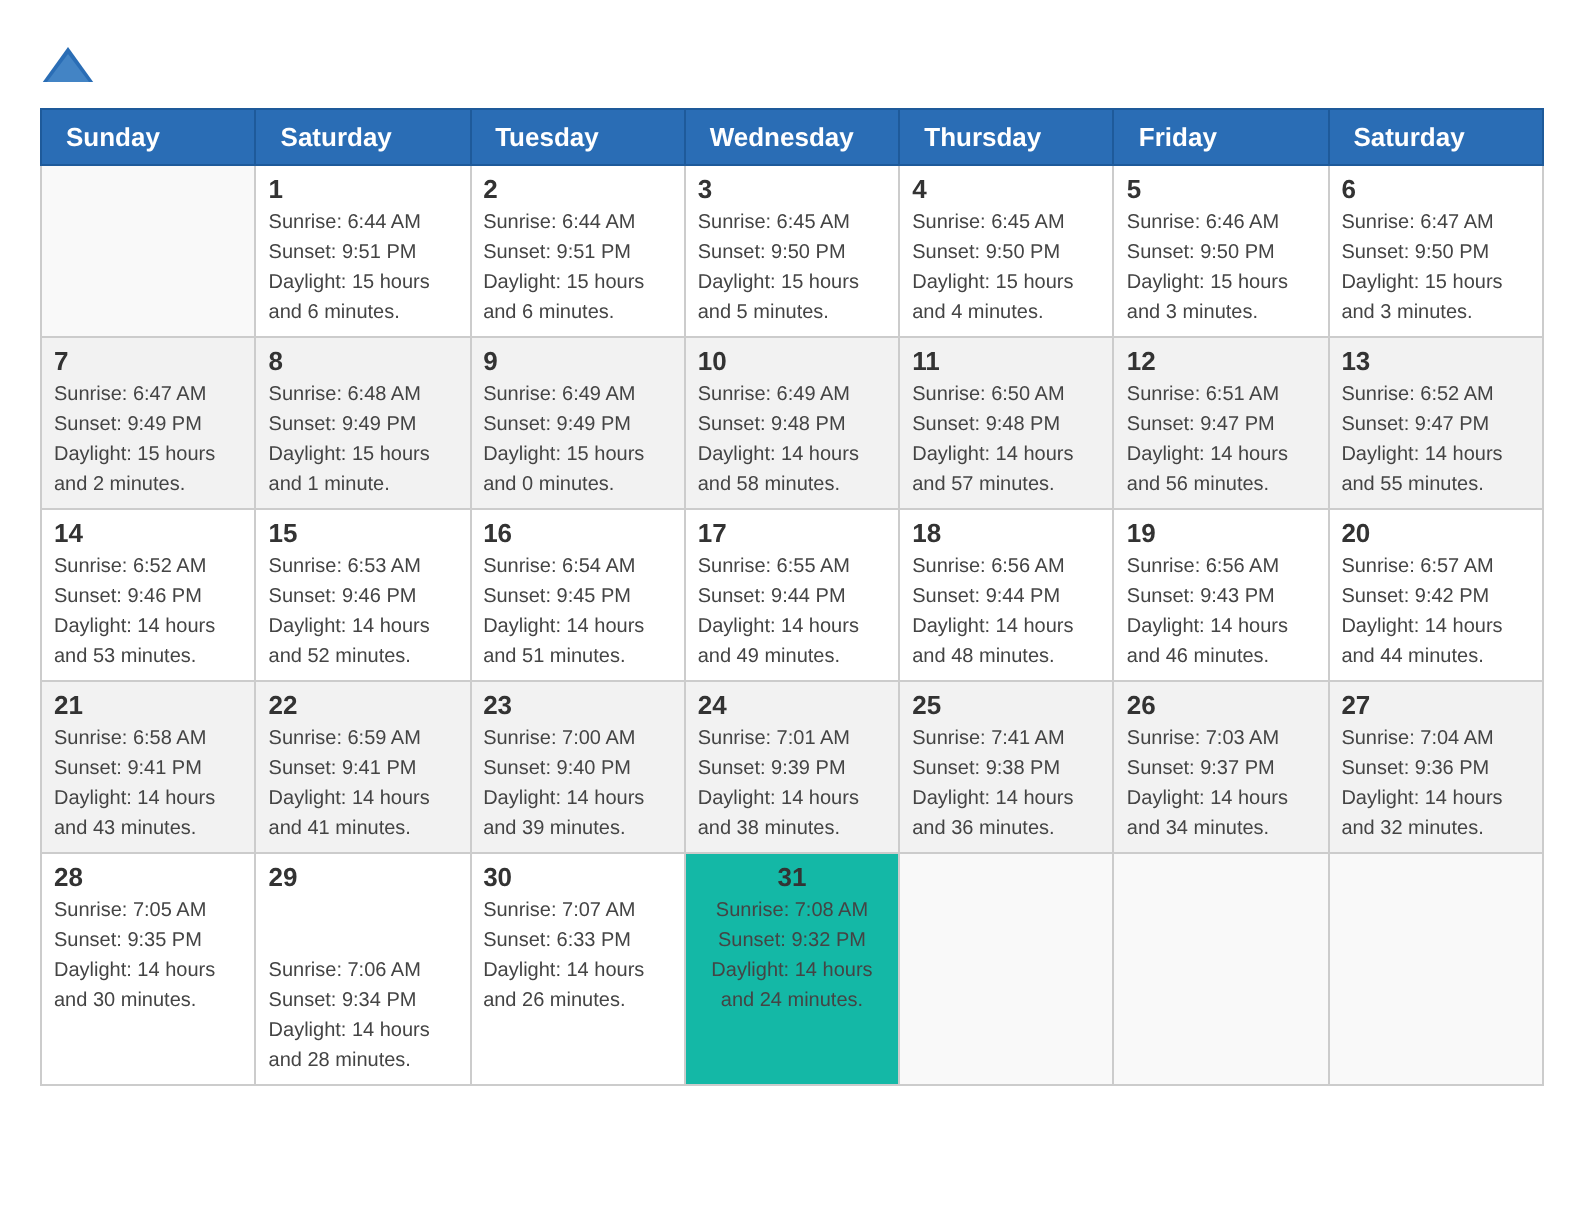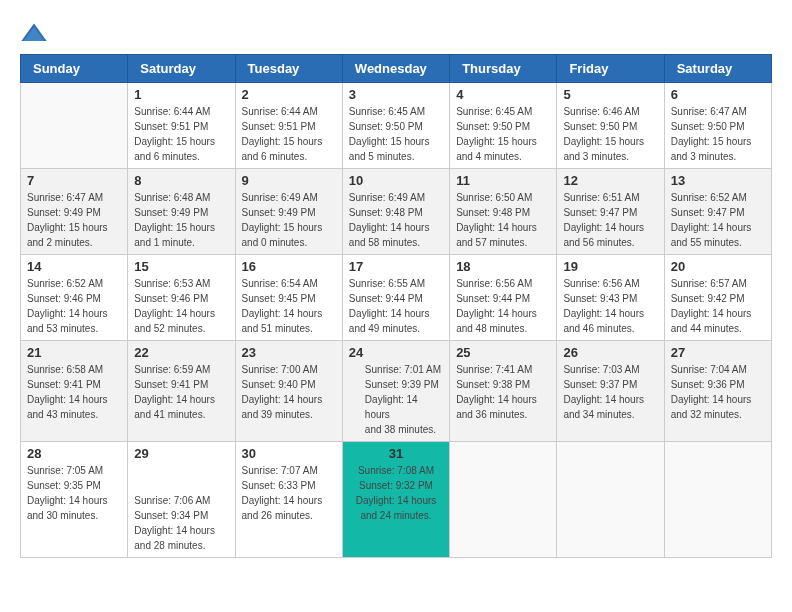--- a/index.html
+++ b/index.html
@@ -290,21 +290,21 @@
         </td>
         <td style="background-color: rgb(242, 242, 242);">
           <div class="day-number">23</div>
           <div class="day-info" style="white-space: pre-line;">Sunrise: 7:00 AM
 Sunset: 9:40 PM
 Daylight: 14 hours
 and 39 minutes.</div>
         </td>
         <td style="background-color: rgb(242, 242, 242);">
           <div class="day-number">24</div>
-          <div class="day-info" style="white-space: pre-line; margin-left: 16px;">Sunrise: 7:01 AM
+          <div class="day-info" style="white-space: pre-line;">Sunrise: 7:01 AM
 Sunset: 9:39 PM
 Daylight: 14 hours
 and 38 minutes.</div>
         </td>
         <td style="background-color: rgb(242, 242, 242);">
           <div class="day-number">25</div>
           <div class="day-info" style="white-space: pre-line;">Sunrise: 7:41 AM
 Sunset: 9:38 PM
 Daylight: 14 hours
 and 36 minutes.</div>

